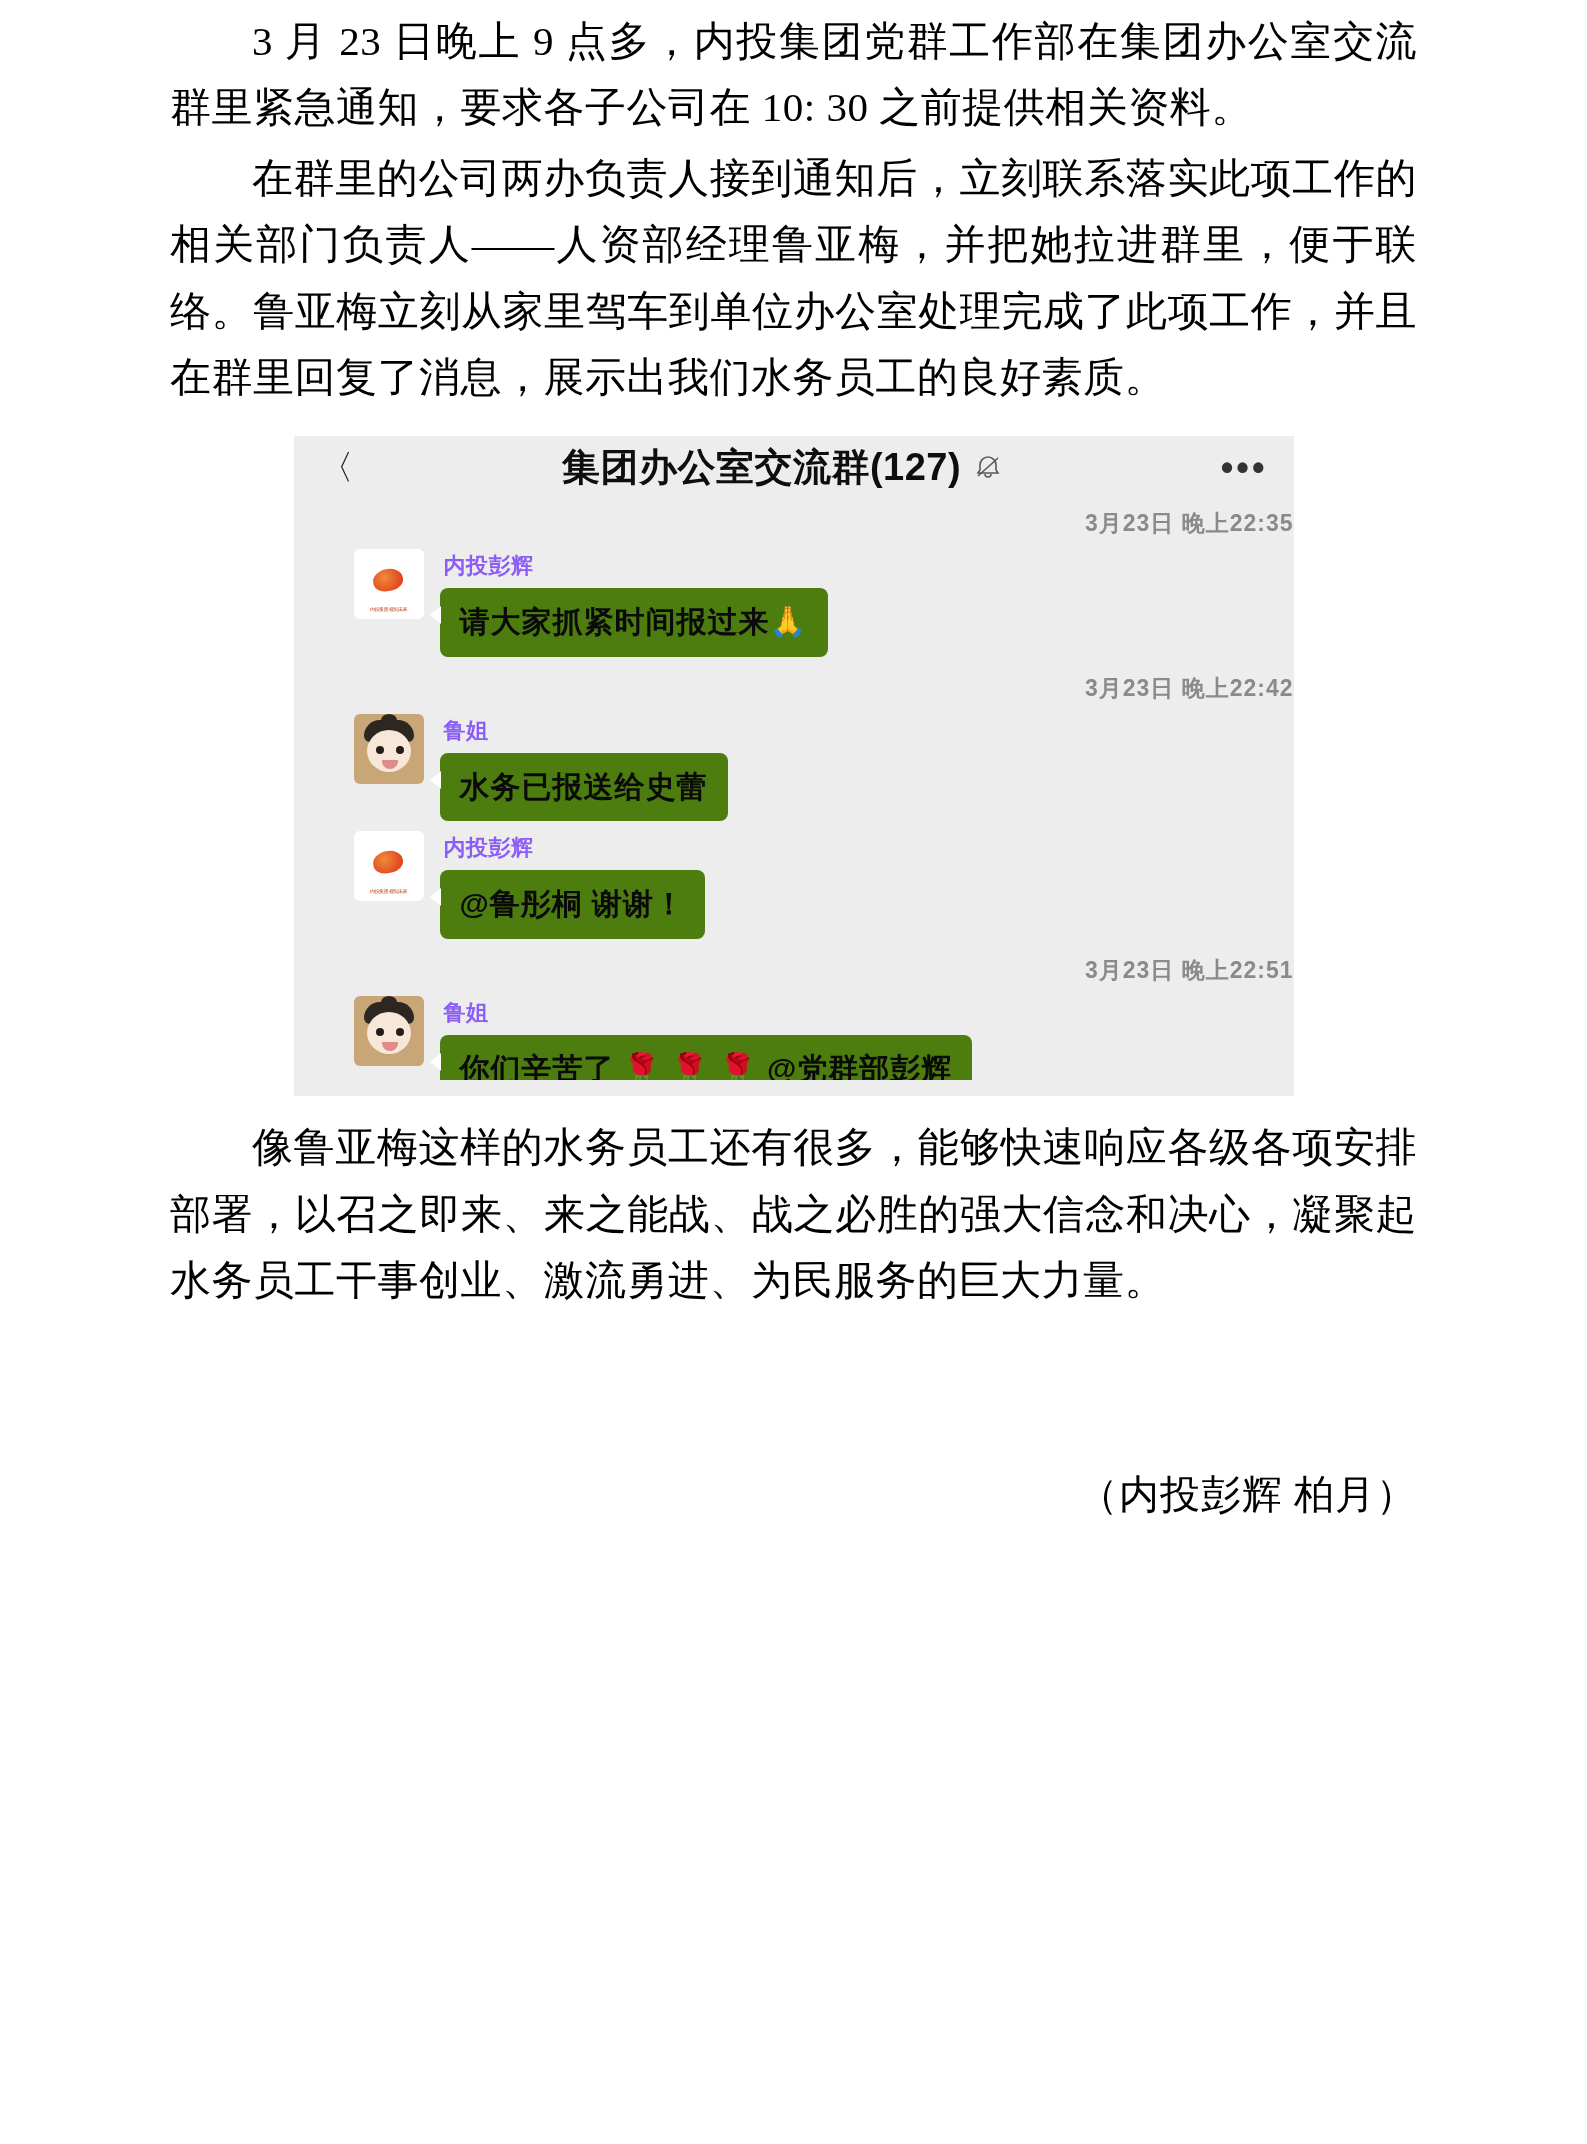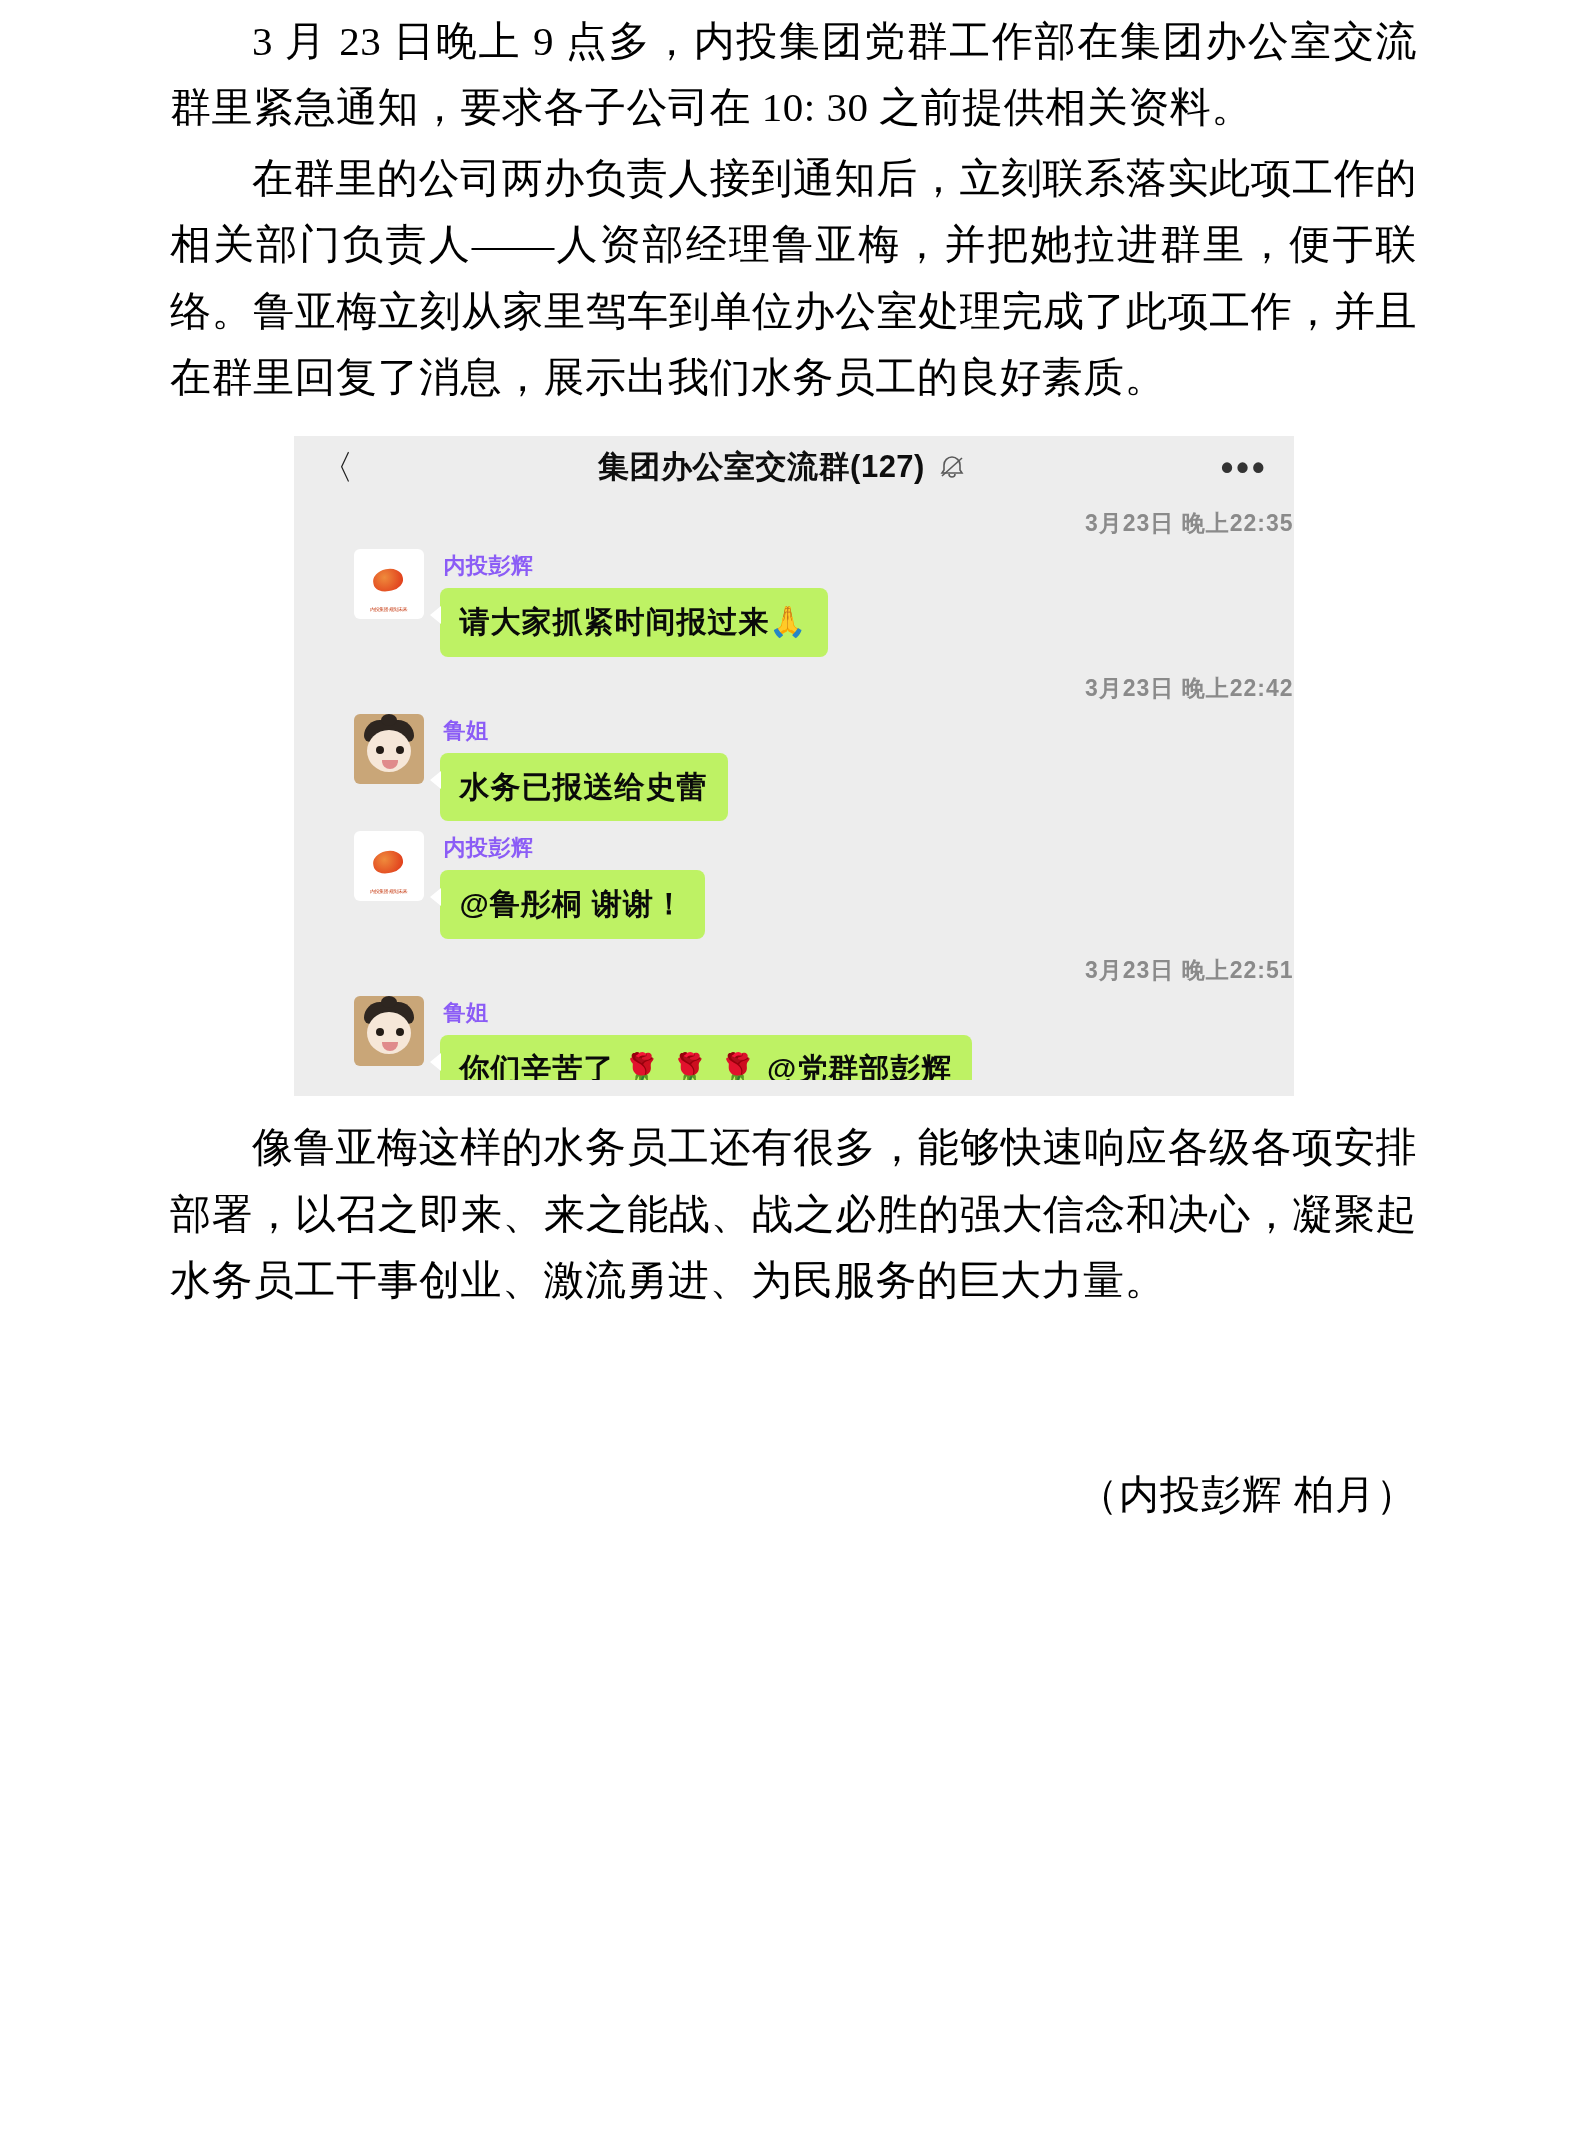--- a/index.html
+++ b/index.html
@@ -54,21 +54,21 @@
   .chat-back {
     font-size: 34px;
     color: #222;
     width: 46px;
     font-weight: 400;
     line-height: 1;
   }
   .chat-title {
     flex: 1;
     text-align: center;
-    font-size: 31px;
+    font-size: 38px;
     font-weight: bold;
     color: #0e0e0e;
     letter-spacing: 0.5px;
     display: flex;
     align-items: center;
     justify-content: center;
     gap: 14px;
   }
   .mute-icon svg { display: block; }
   .chat-more {
@@ -182,21 +182,21 @@
   }
   .sender {
     font-size: 22px;
     color: #8b5cf6;
     font-weight: bold;
     margin: 2px 0 7px 4px;
     letter-spacing: 0.5px;
   }
   .bubble {
     display: inline-block;
-    background: #bef264;
+    background: #4d7c0f;
     border-radius: 8px;
     padding: 14px 20px;
     font-size: 30px;
     font-weight: bold;
     color: #0a0a0a;
     line-height: 1.35;
     letter-spacing: 1px;
     position: relative;
     max-width: 690px;
     box-sizing: border-box;

